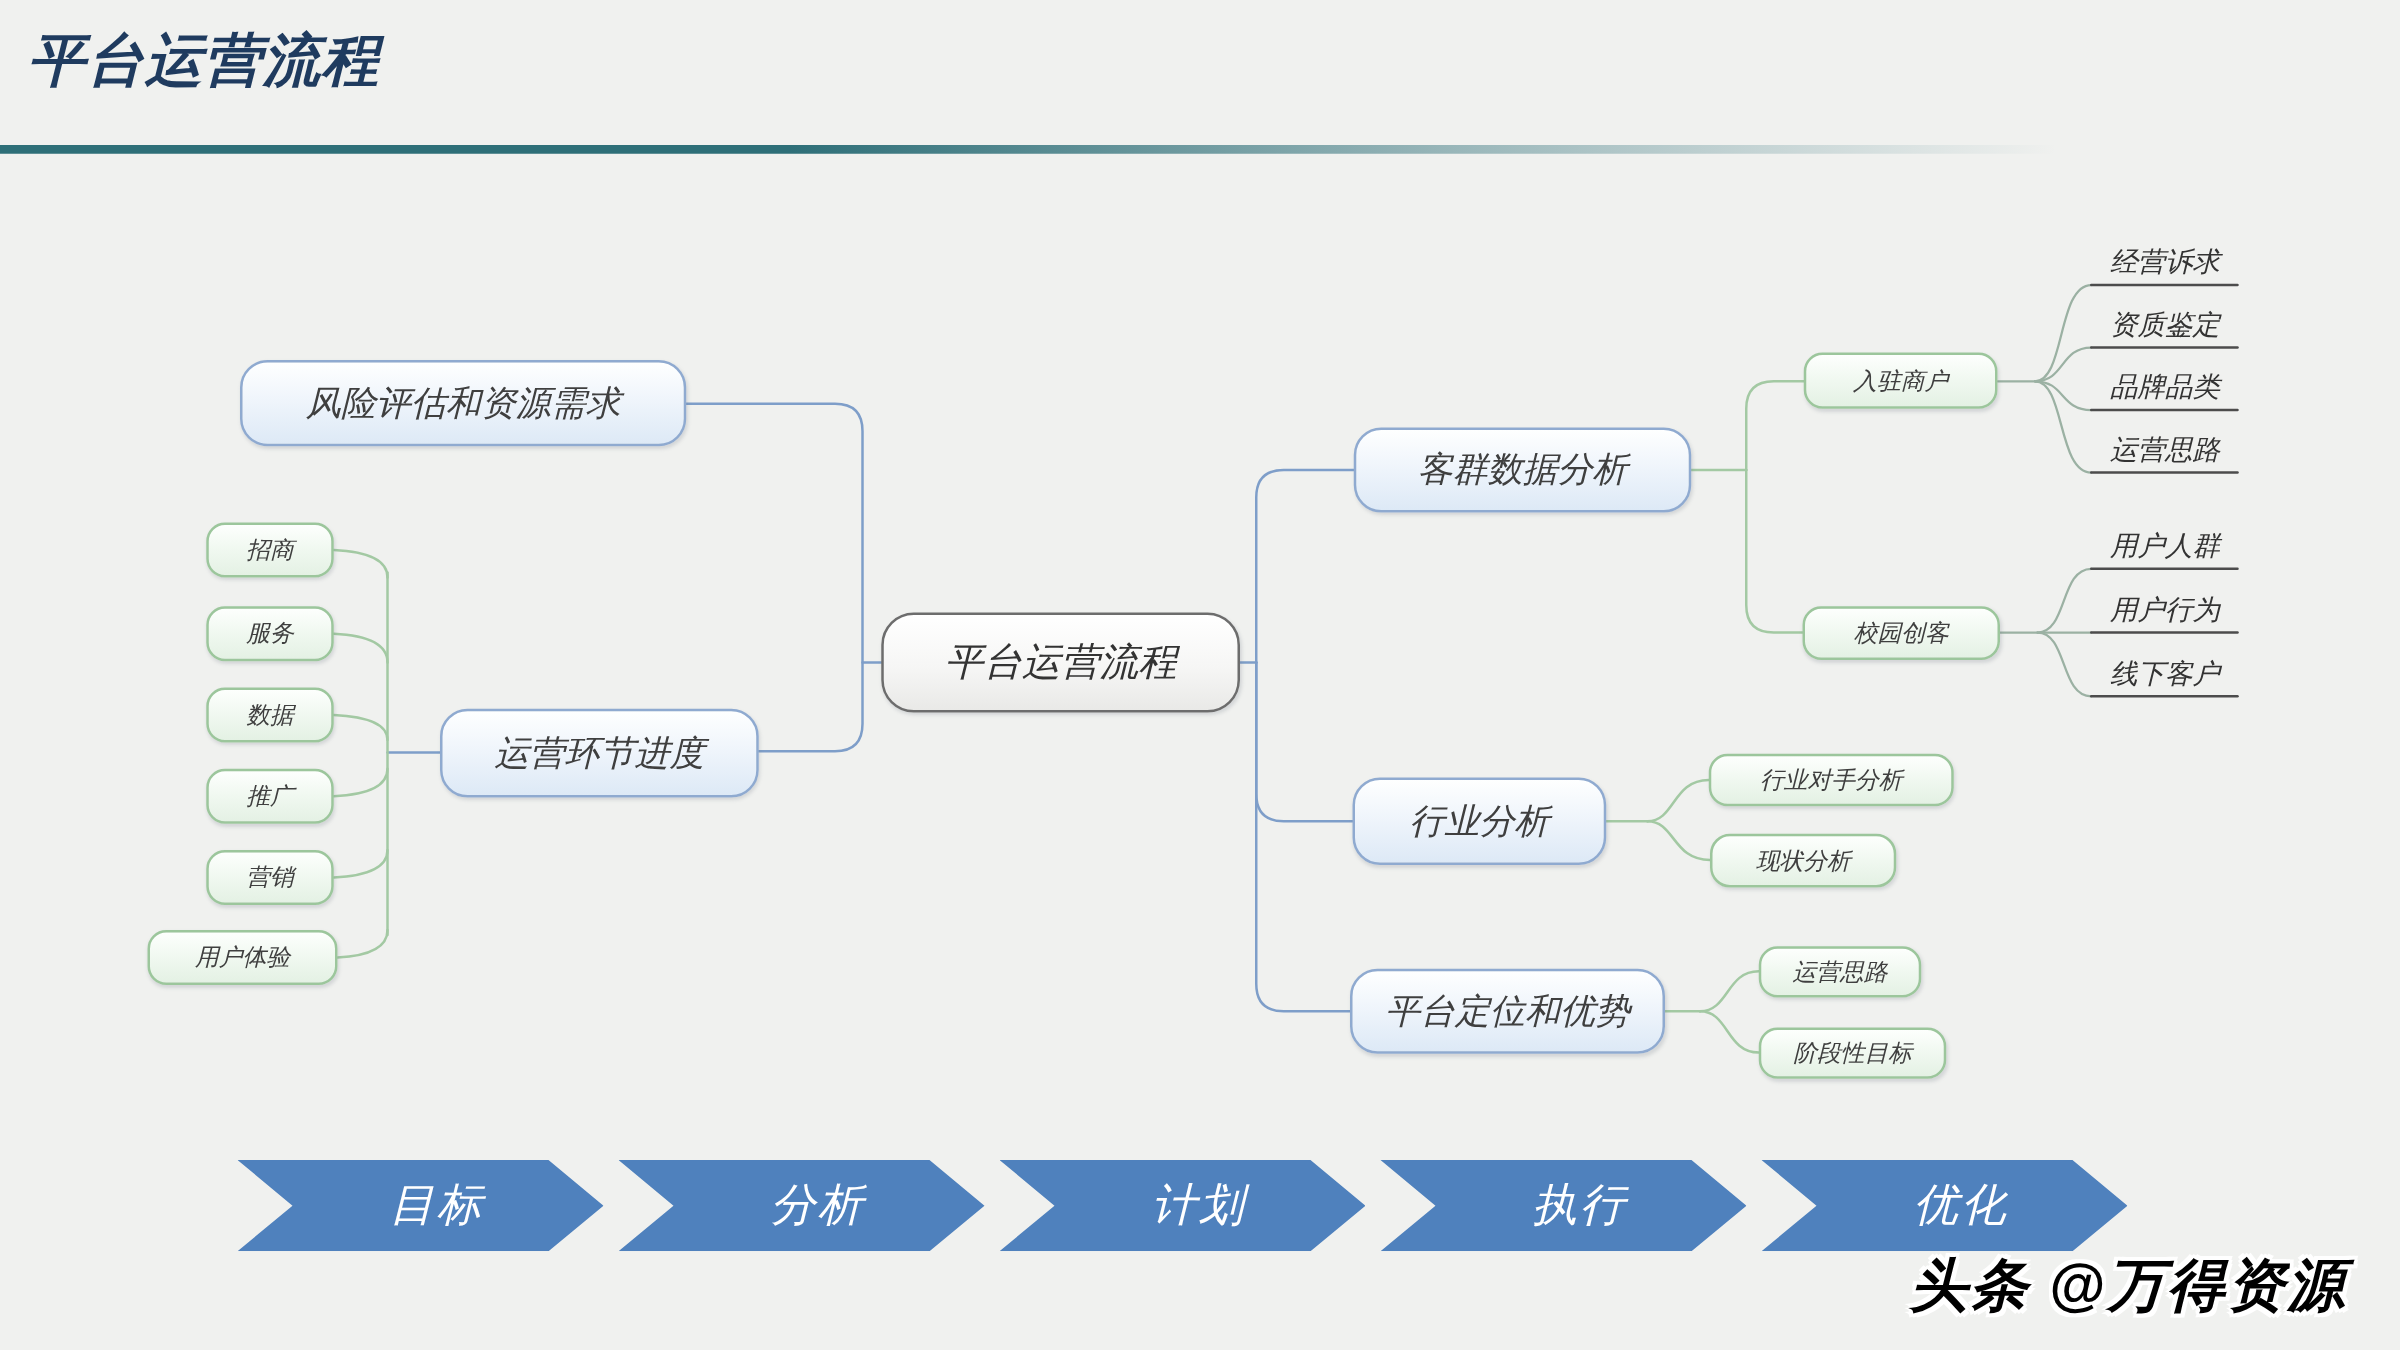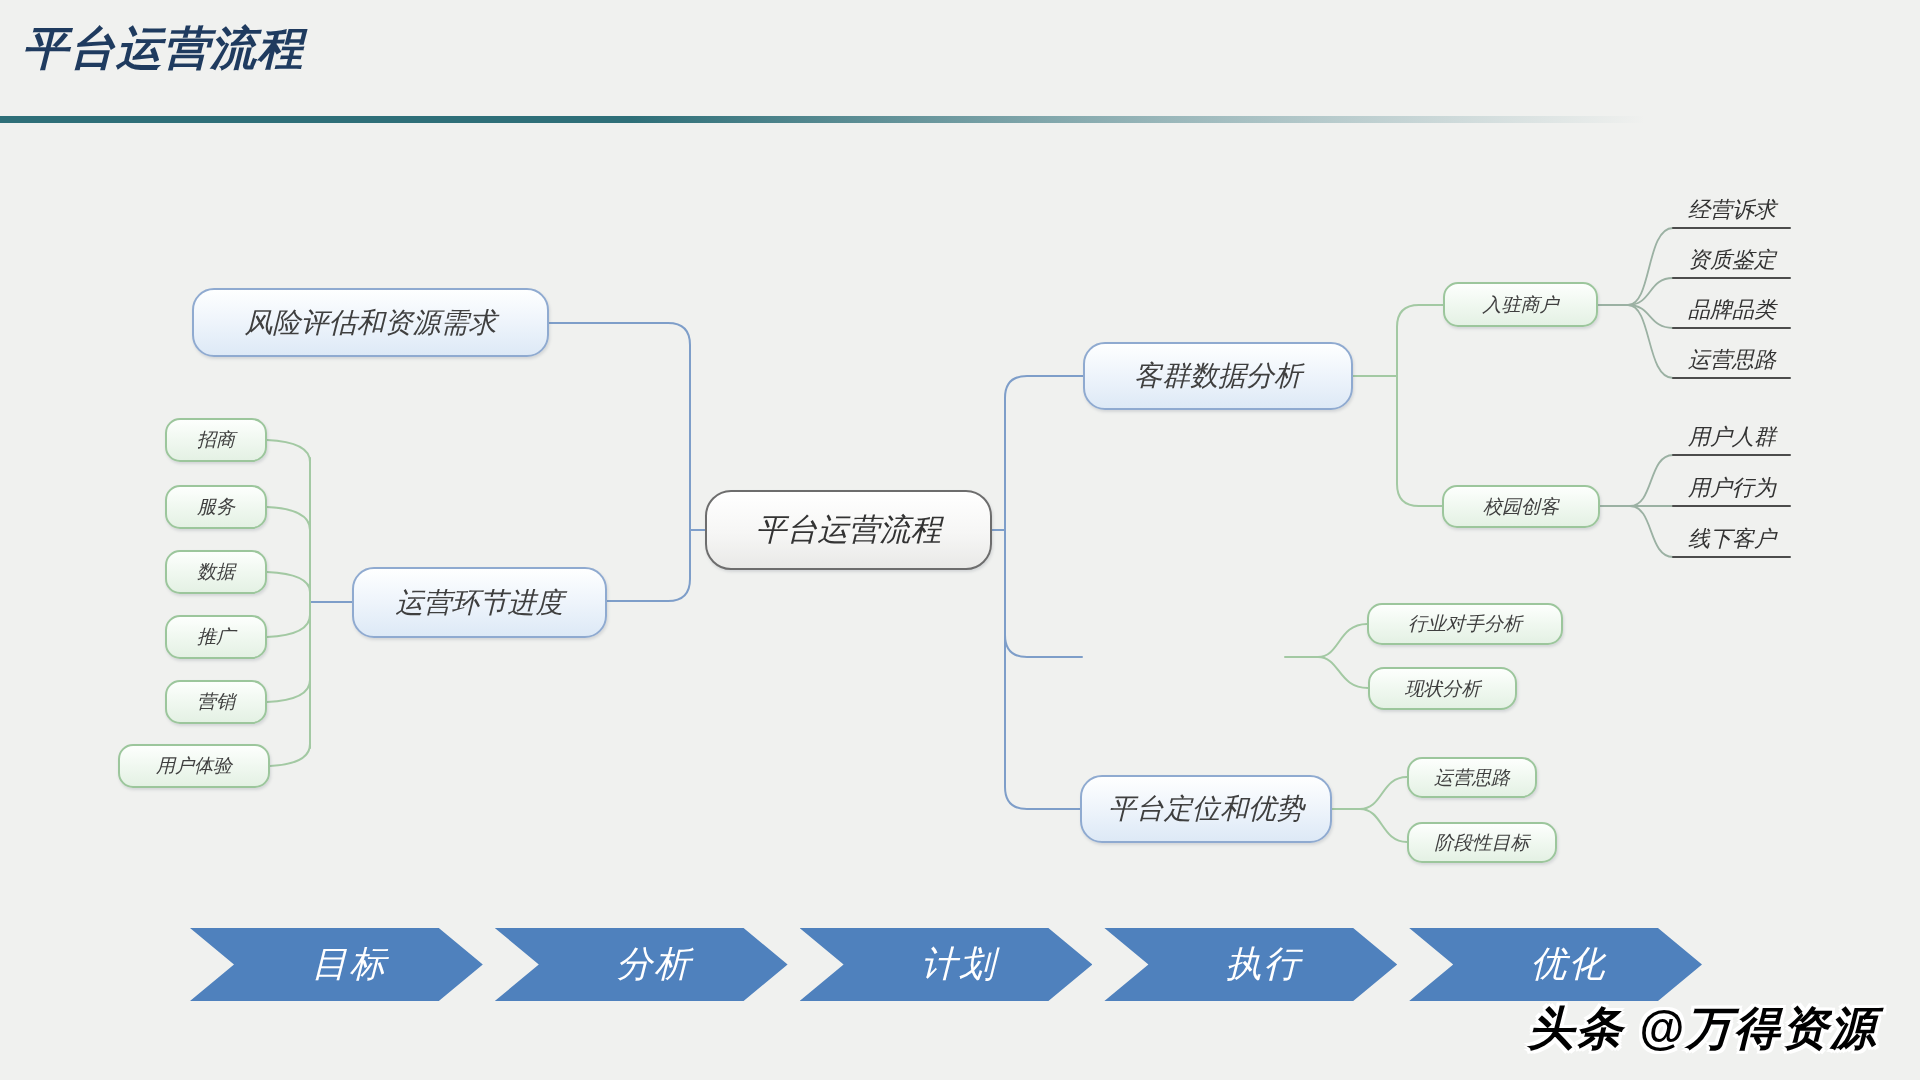--- a/index.html
+++ b/index.html
@@ -146,20 +146,21 @@
   <div class="node node-blue" style="left:352px;top:567px;width:255px;height:71px;">运营环节进度</div>
 
   <div class="node node-green" style="left:165px;top:418px;width:102px;height:44px;">招商</div>
   <div class="node node-green" style="left:165px;top:485px;width:102px;height:44px;">服务</div>
   <div class="node node-green" style="left:165px;top:550px;width:102px;height:44px;">数据</div>
   <div class="node node-green" style="left:165px;top:615px;width:102px;height:44px;">推广</div>
   <div class="node node-green" style="left:165px;top:680px;width:102px;height:44px;">营销</div>
   <div class="node node-green" style="left:118px;top:744px;width:152px;height:44px;">用户体验</div>
 
   <div class="node node-blue" style="left:1083px;top:342px;width:270px;height:68px;">客群数据分析</div>
+  <div class="node node-blue" style="left:1082px;top:622px;width:203px;height:70px;">行业分析</div>
   <div class="node node-blue" style="left:1080px;top:775px;width:252px;height:68px;">平台定位和优势</div>
 
   <div class="node node-green" style="left:1443px;top:282px;width:155px;height:45px;">入驻商户</div>
   <div class="node node-green" style="left:1442px;top:485px;width:158px;height:43px;">校园创客</div>
   <div class="node node-green" style="left:1367px;top:603px;width:196px;height:42px;">行业对手分析</div>
   <div class="node node-green" style="left:1368px;top:667px;width:149px;height:43px;border-radius:16px;">现状分析</div>
   <div class="node node-green" style="left:1407px;top:757px;width:130px;height:41px;">运营思路</div>
   <div class="node node-green" style="left:1407px;top:822px;width:150px;height:41px;">阶段性目标</div>
 
   <div class="leaf" style="left:1670px;top:195px;">经营诉求</div>

